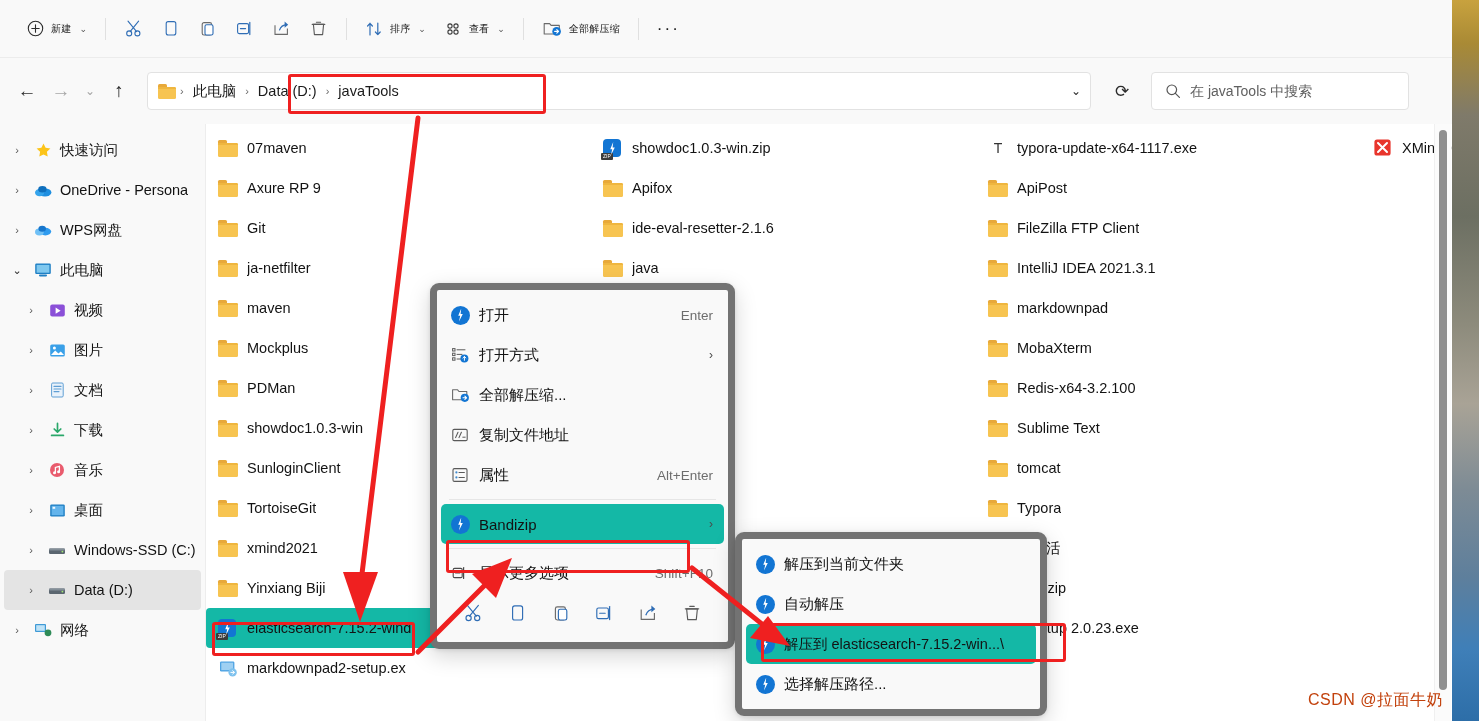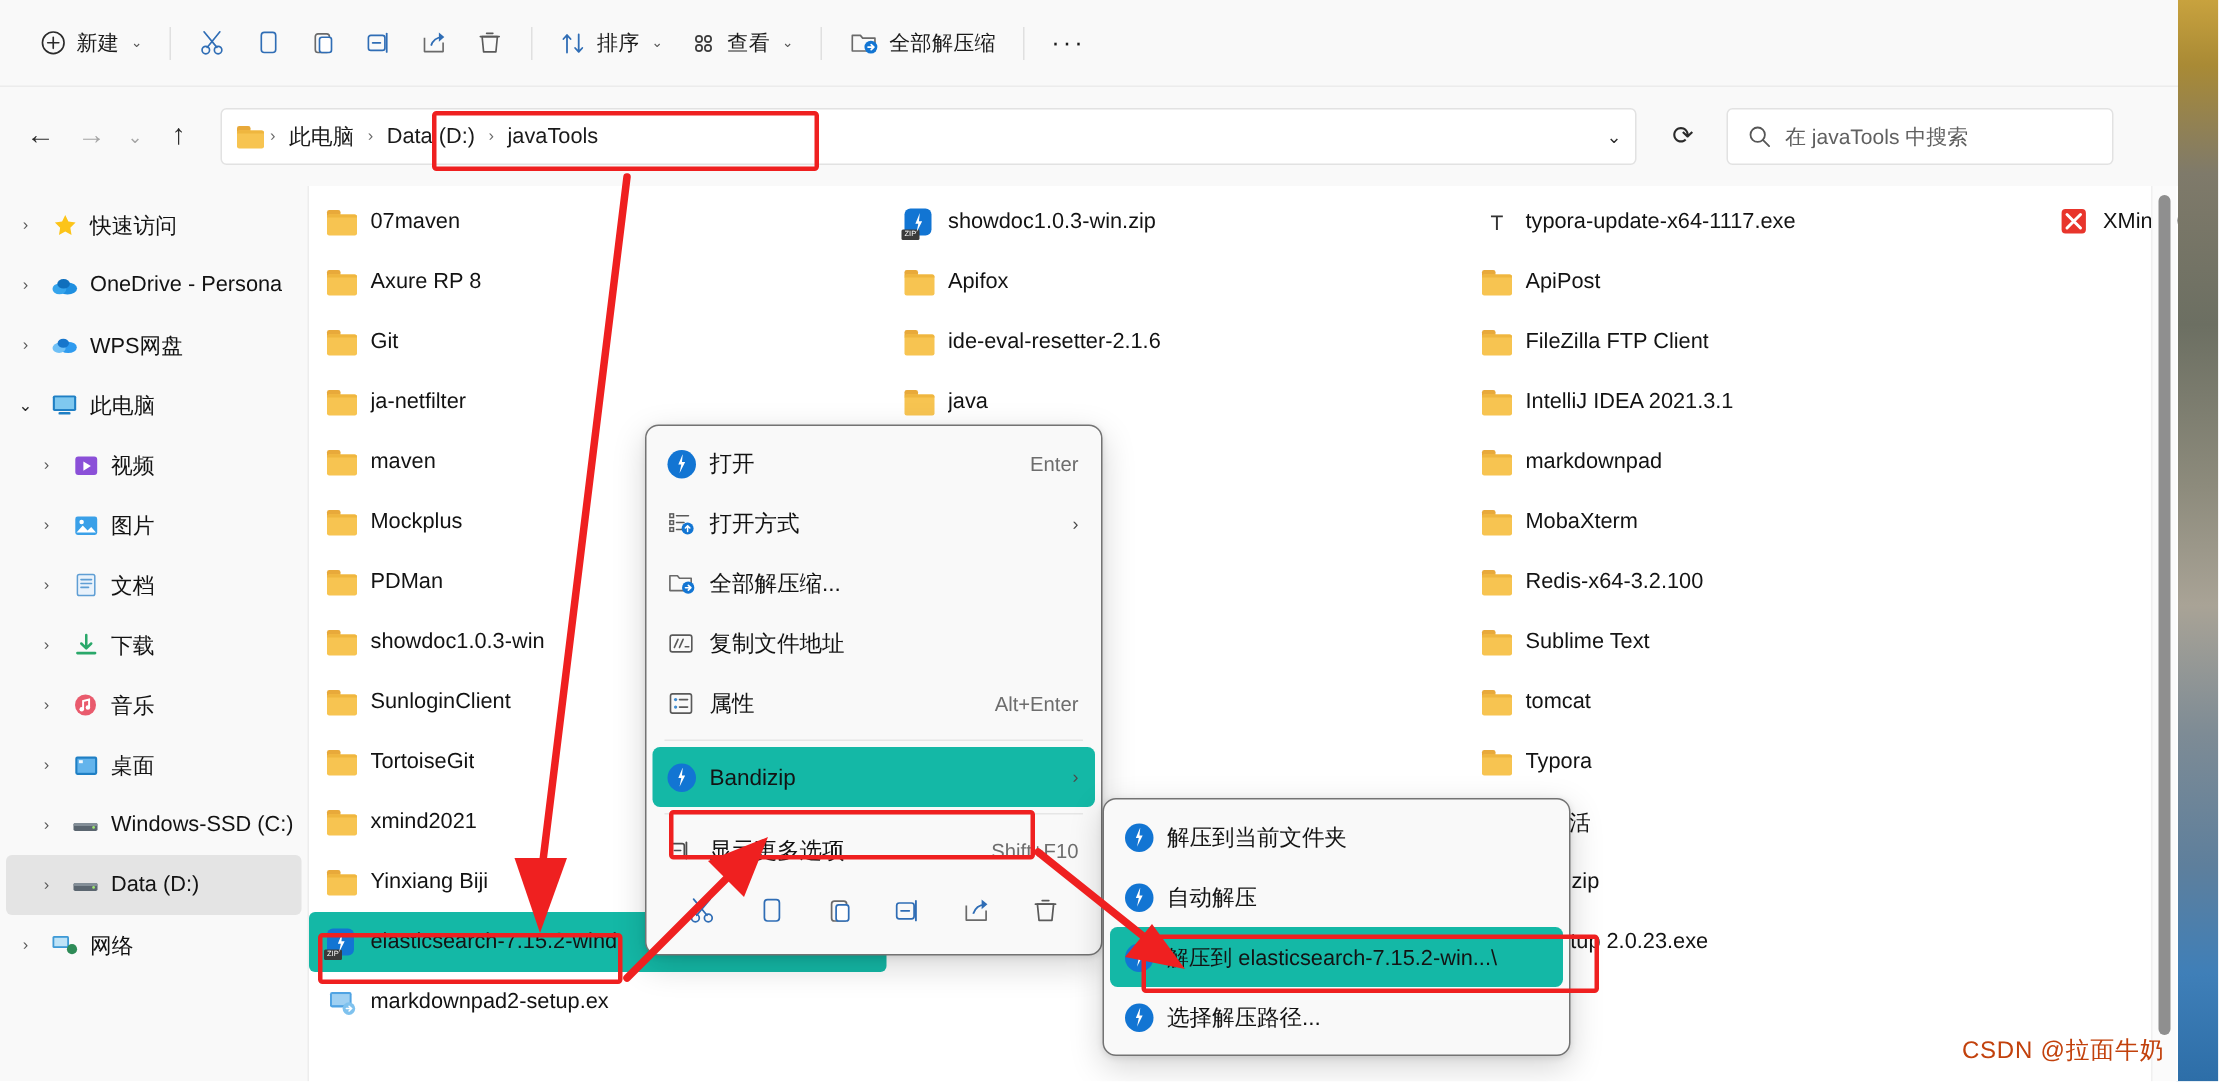--- a/index.html
+++ b/index.html
@@ -38,21 +38,21 @@
     border-bottom: 1px solid #ececec;
     display: flex; align-items: center;
     padding-left: 18px;
   }
   .cbtn {
     display: flex; align-items: center; gap: 7px;
     height: 34px; padding: 0 9px; border-radius: 5px;
     cursor: default; white-space: nowrap;
     font-size: 14.5px; color: #1b1b1b;
   }
-  .cbtn .lbl { font-size: 14px; letter-spacing: .2px; }
+  .cbtn .lbl { font-size: 10px; letter-spacing: .2px; }
   .chev { font-size: 9px; color: #555; margin-left: 1px; }
   .sep { width: 1px; height: 22px; background: #e0e0e0; margin: 0 9px; }
   .icosvg { display: block; }
 
   
   .navrow {
     position: absolute; left: 0; top: 58px; width: 1452px; height: 66px;
     background: #f9f9f9;
     display: flex; align-items: center;
   }
@@ -164,21 +164,21 @@
     background: #efb63f; border-radius: 1.5px 1.5px 0 0;
   }
 
   
   .aicon { width: 20px; height: 20px; flex: none; position: relative; }
 
   
   .ctxmenu {
     position: absolute;
     background: #f9f9f9;
-    border: 1px solid #737373;
+    border: 7px solid #737373;
     border-radius: 9px;
     box-shadow: 0 7px 22px rgba(0,0,0,.17), 0 1px 4px rgba(0,0,0,.10);
     padding: 5px 4px;
     z-index: 40;
   }
   #main-ctx { left: 430px; top: 283px; width: 305px; }
   #sub-ctx  { left: 735px; top: 532px; width: 312px; }
 
   .mitem {
     height: 40px; display: flex; align-items: center;
@@ -563,21 +563,21 @@
                 <span class="lip"></span>
               </span>
               <span class="fname">07maven</span>
             </div>
             <div class="fitem">
               <span class="ficon">
                 <span class="tab"></span>
                 <span class="bodyf"></span>
                 <span class="lip"></span>
               </span>
-              <span class="fname">Axure RP 8</span>
+              <span class="fname">Axure RP 9</span>
             </div>
             <div class="fitem">
               <span class="ficon">
                 <span class="tab"></span>
                 <span class="bodyf"></span>
                 <span class="lip"></span>
               </span>
               <span class="fname">Git</span>
             </div>
             <div class="fitem">

